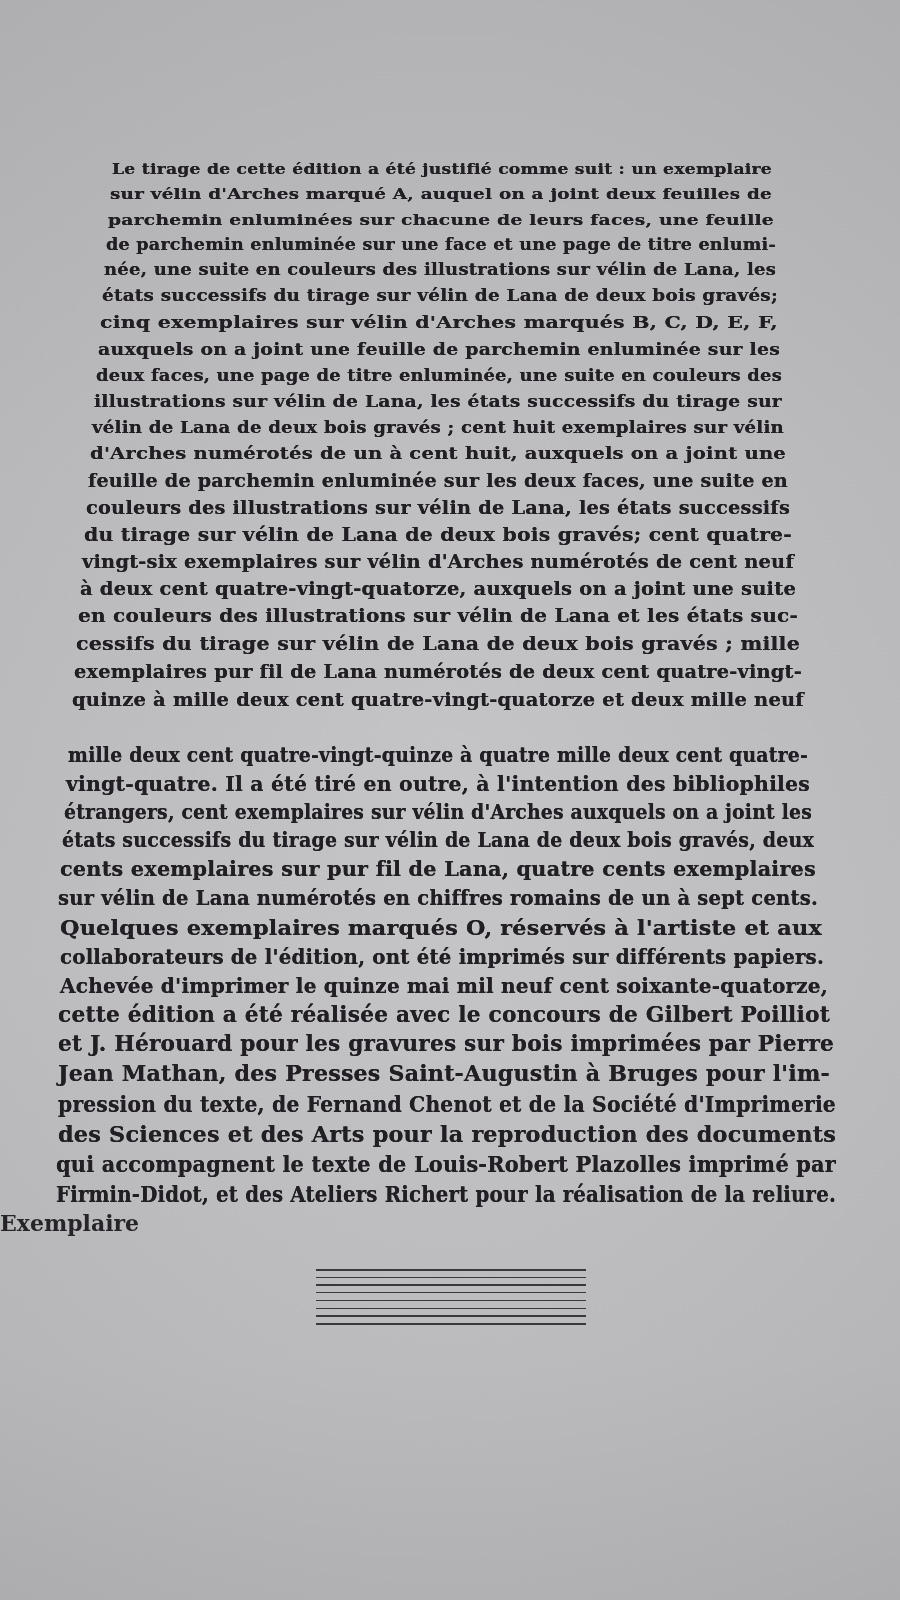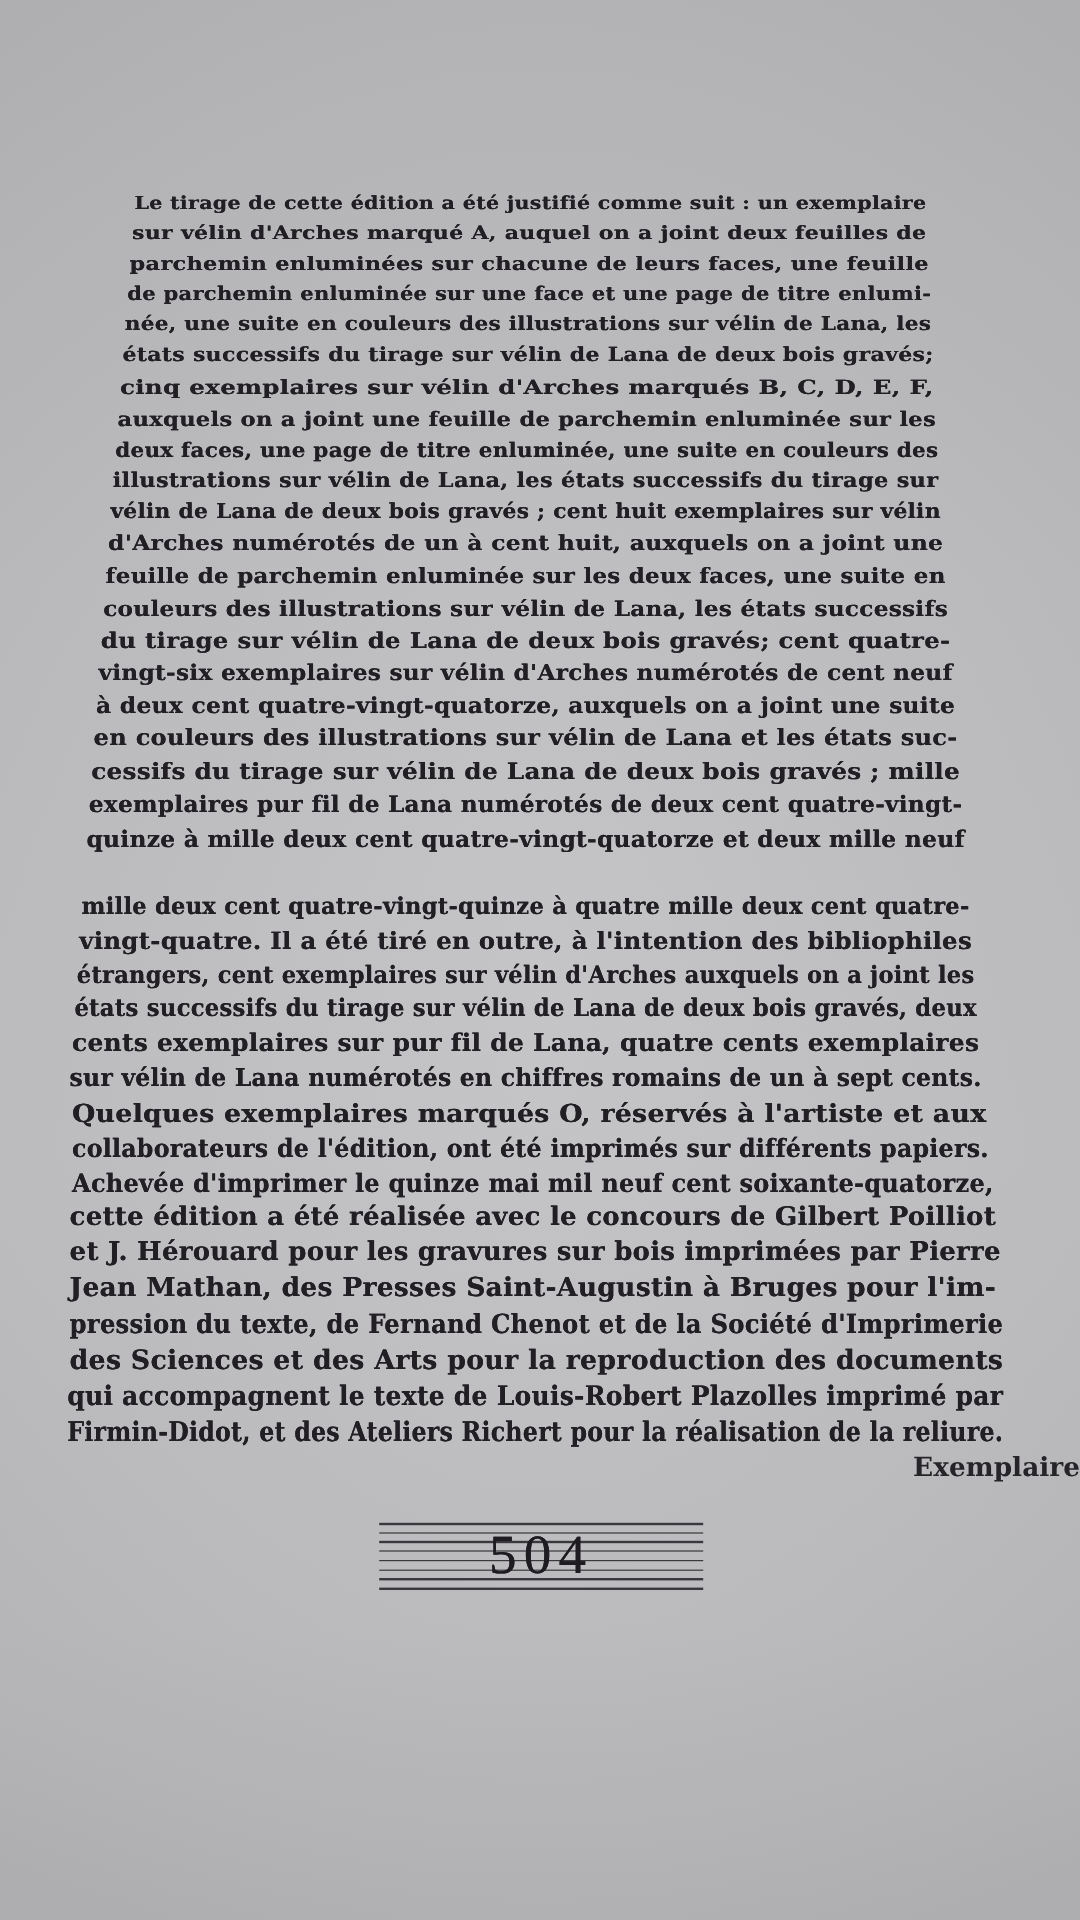--- a/index.html
+++ b/index.html
@@ -36,21 +36,21 @@
       letter-spacing: 0.2px;
       transform-origin: left center;
       color: #221f24;
       text-shadow: 0 0 0.4px #221f24;
     }
     .exemplaire-label {
       position: absolute;
       left: 0;
       width: 900px;
       top: 1210px;
-      text-align: right;
+      text-align: left;
       font-family: "DejaVu Serif", "Liberation Serif", serif;
       font-weight: bold;
       font-size: 22px;
       color: #262428;
     }
     .number-box {
       position: absolute;
       left: 316px;
       top: 1269px;
       width: 270px;
@@ -126,14 +126,13 @@
 
 <div class="number-box" id="number-box">
     <div class="rule" style="top: 54px; height: 2px;"></div>
     <div class="rule" style="top: 46.2857px;"></div>
     <div class="rule" style="top: 38.5714px;"></div>
     <div class="rule" style="top: 30.8571px;"></div>
     <div class="rule" style="top: 23.1429px;"></div>
     <div class="rule" style="top: 15.4286px;"></div>
     <div class="rule" style="top: 7.71429px;"></div>
     <div class="rule" style="top: 0px; height: 2px;"></div>
-  <div class="number">504</div>
 </div>
 
 </body></html>

